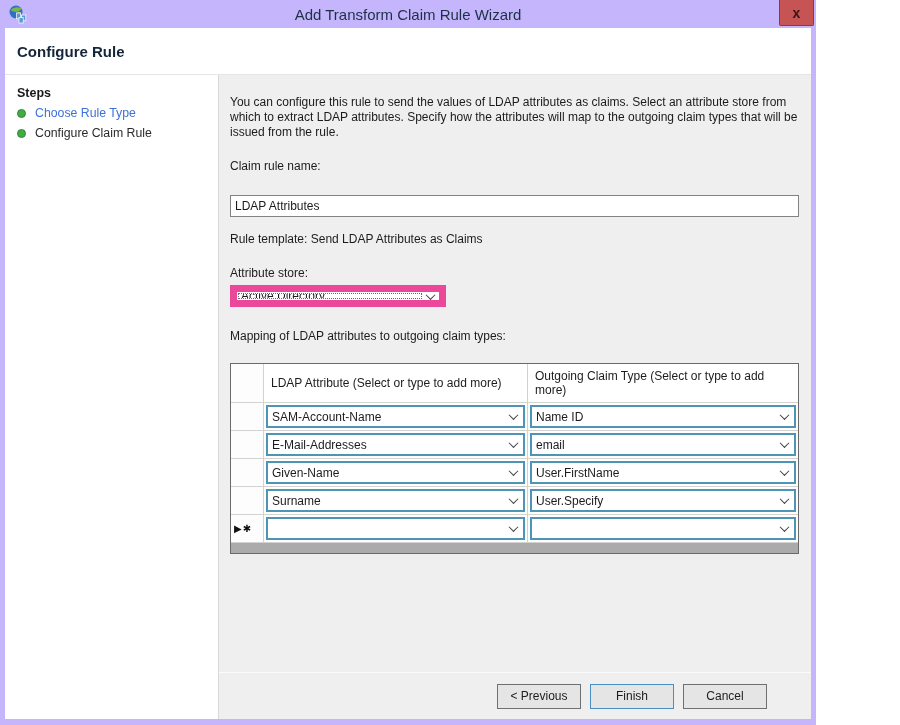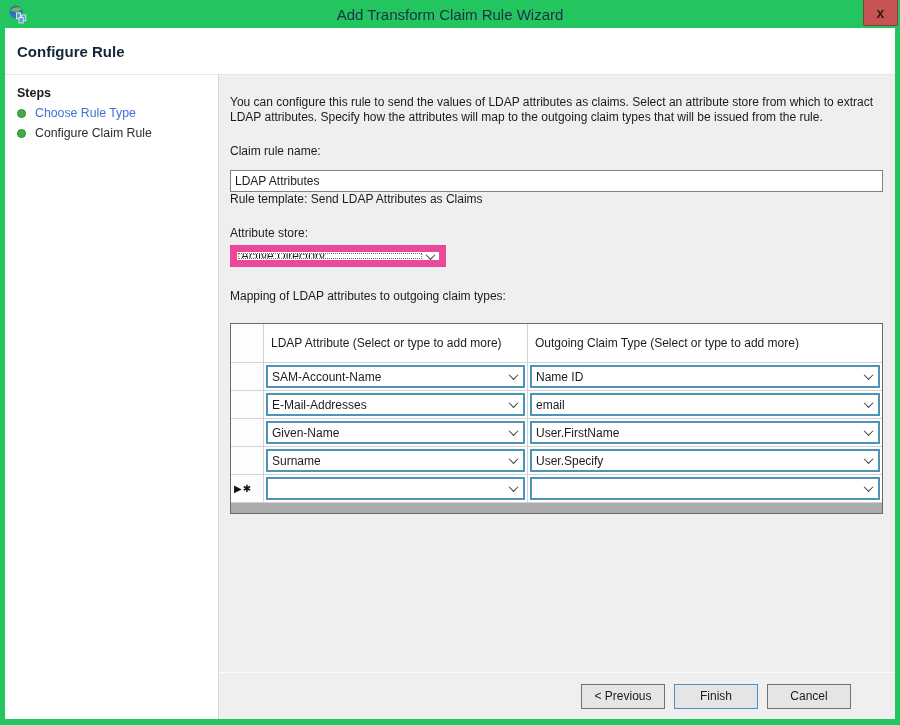--- a/index.html
+++ b/index.html
@@ -1,21 +1,21 @@
 <!DOCTYPE html>
 <html><head>
 <meta charset="utf-8">
 <style>
   * { box-sizing: border-box; margin: 0; padding: 0; }
   html, body { width: 900px; height: 725px; overflow: hidden; }
   body { font-family: "Liberation Sans", sans-serif; font-size: 12px; color: #1c1c1c; }
 
   .window {
-    width: 900px; height: 725px;
-    background: #22c55e;
+    width: 816px; height: 725px;
+    background: #c4b5fd;
     position: relative;
   }
 
   
   .titlebar {
     height: 28px;
     display: flex; align-items: center;
     position: relative;
   }
   .app-icon { margin-left: 8px; width: 20px; height: 20px; }
@@ -65,29 +65,29 @@
   }
   .step-label { font-size: 12.3px; }
   .step-label.done { color: #3e71d6; }
   .step-label.current { color: #2b2b2b; }
 
   
   .main-col { flex: 1; display: flex; flex-direction: column; background: #efefef; min-width: 0; }
   .content { flex: 1; padding: 20px 12px 0 11px; }
 
   .description { line-height: 15px; margin-bottom: 19px; color: #1b1b1b; }
-  .field-label { margin-bottom: 12px; }
+  .field-label { margin-bottom: 22px; }
 
   .textbox {
     height: 22px; width: 100%;
     background: #ffffff; border: 1px solid #828282;
     display: flex; align-items: center; padding: 0 4px;
   }
 
-  .rule-template { }
+  .rule-template { margin-top: 15px; }
   .attr-store-label { margin-top: 20px; margin-bottom: 5px; }
 
   .combo {
     width: 216px; height: 22px;
     background: #ffffff; border: 7px solid #ec4899;
     display: flex; align-items: stretch;
   }
   .combo-value {
     flex: 1; margin: 2px 0 2px 2px; padding: 0 2px;
     outline: 1px dotted #6b6b6b;

